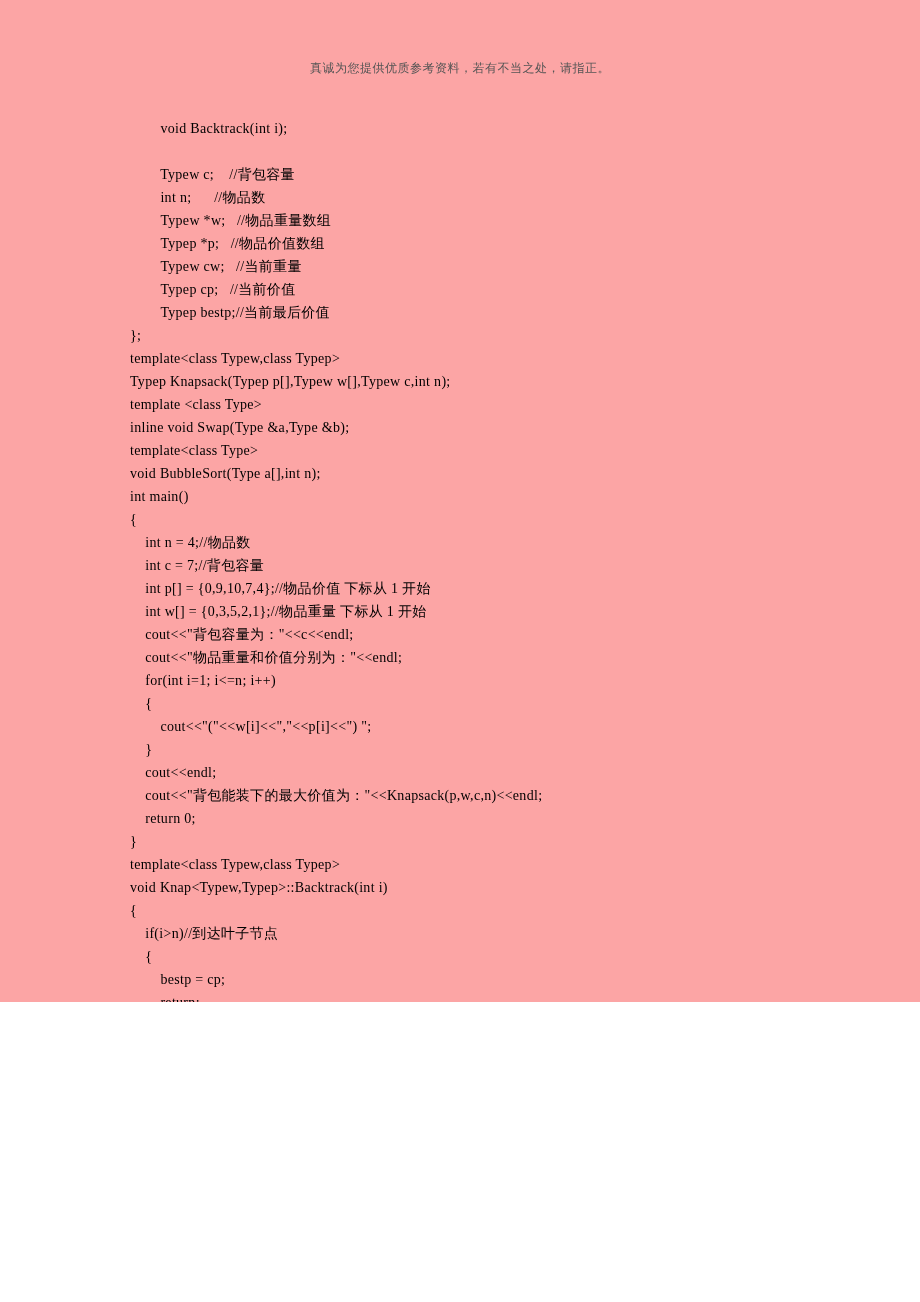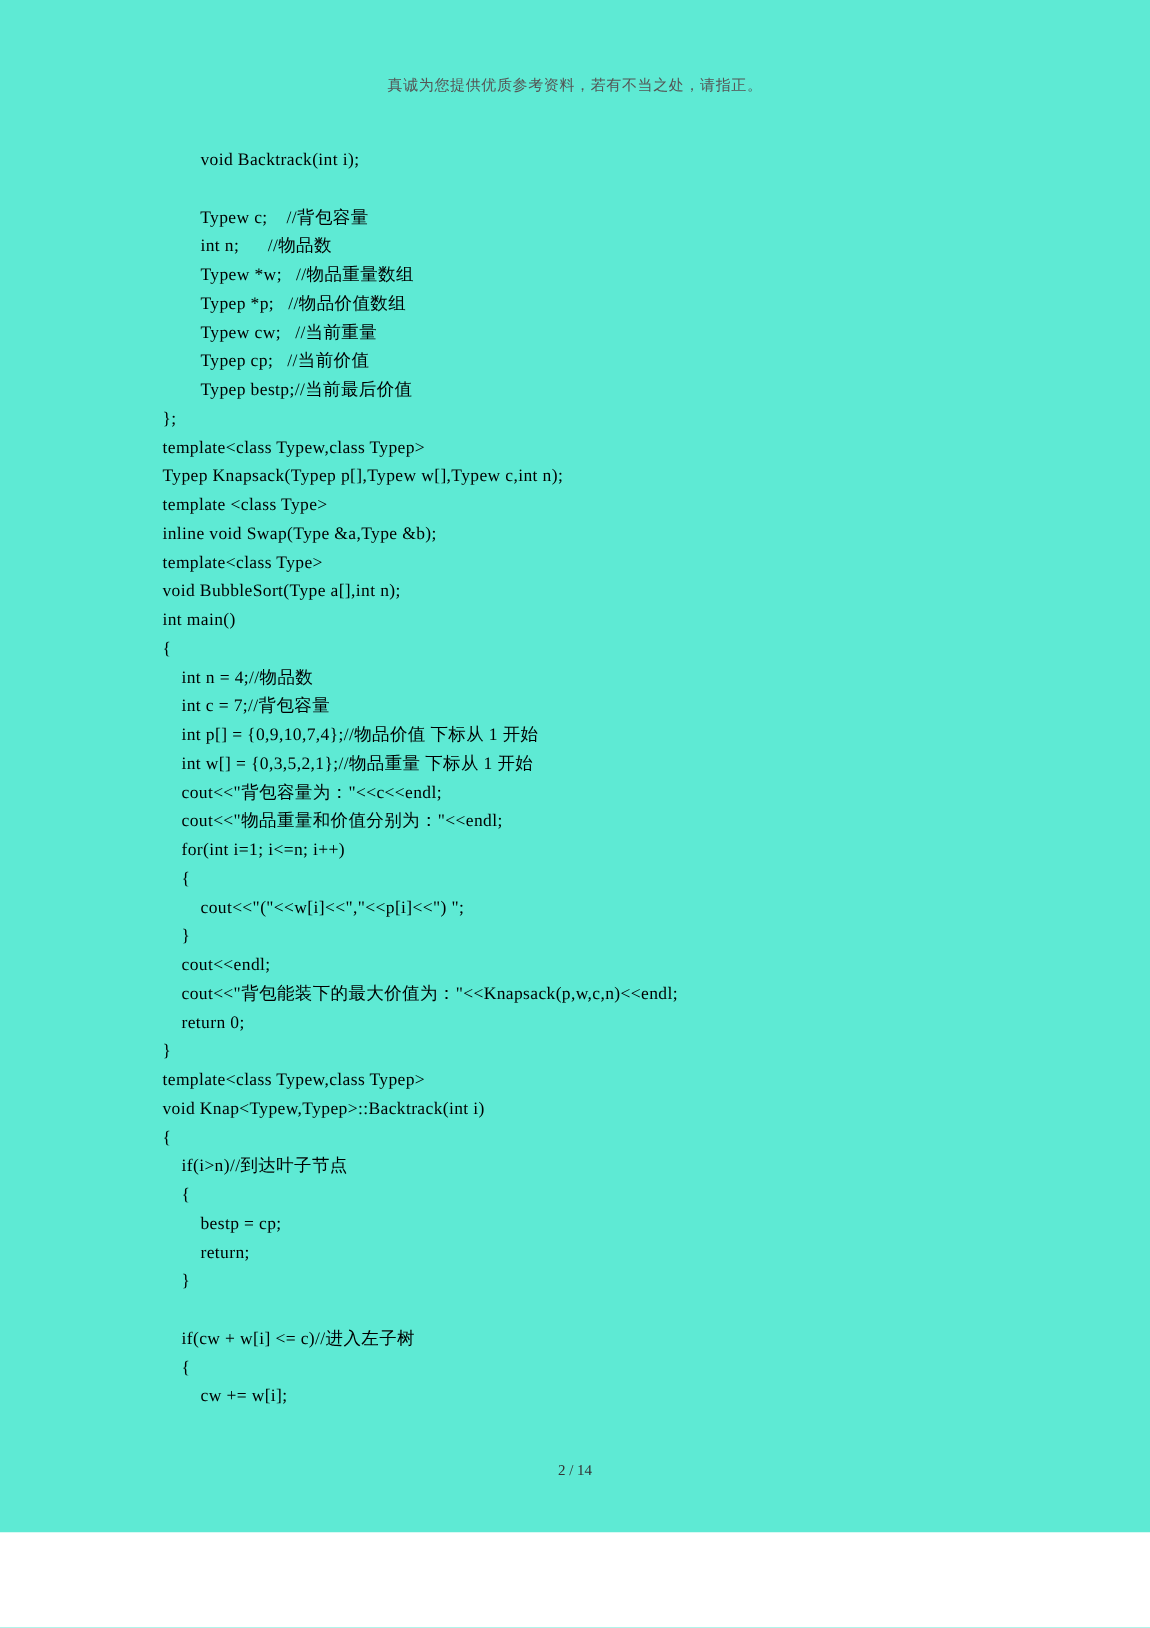--- a/index.html
+++ b/index.html
@@ -3,25 +3,25 @@
 <meta charset="utf-8">
 <style>
   body {
     margin: 0;
     padding: 0;
     background: #fff;
     font-family: "SimSun", "宋体", serif;
   }
   .page {
     width: 920px;
-    height: 1226px;
+    height: 1002px;
     box-sizing: border-box;
     padding: 60px 130px 40px 130px;
     position: relative;
-    background: #5eead4;
+    background: #fca5a5;
   }
   .header {
     text-align: center;
     font-size: 12px;
     color: #555;
     margin-bottom: 40px;
     letter-spacing: 0.5px;
   }
   .code {
     font-family: Liberation Serif, serif;
@@ -83,14 +83,13 @@
 {
     if(i&gt;n)//到达叶子节点
     {
         bestp = cp;
         return;
     }
 
     if(cw + w[i] &lt;= c)//进入左子树
     {
         cw += w[i];</div>
-  <div class="footer">2 / 14</div>
 </div>
 
 </body></html>

